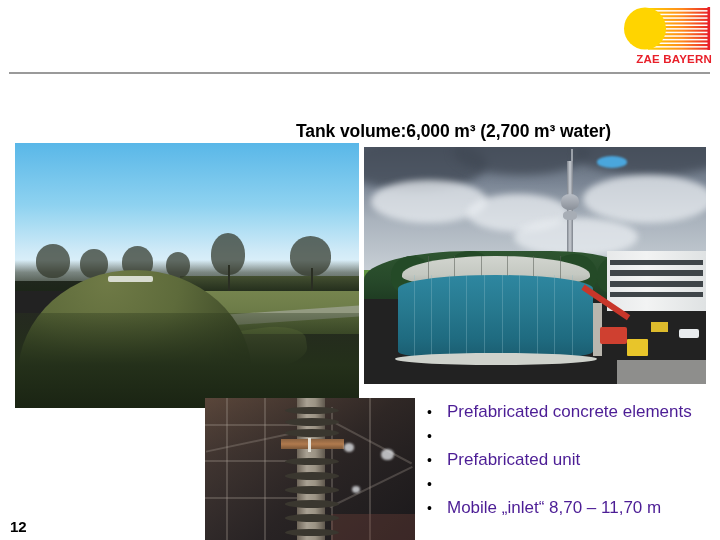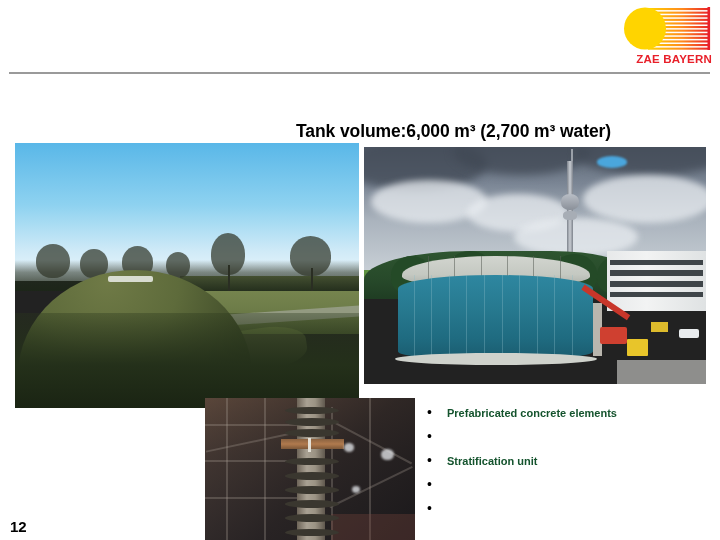--- a/index.html
+++ b/index.html
@@ -362,25 +362,24 @@
     height: 24px;
   }
   .bullet-dot {
     width: 20px;
     flex: 0 0 20px;
     font-size: 14px;
     line-height: 24px;
     color: #000;
   }
   .bullet-text {
-    font-size: 11px;
+    font-size: 17px;
     line-height: 24px;
-    color: #14532d;
+    color: #4c1d95;
     white-space: nowrap;
-    font-weight: bold;
   }
 
   
   #page-number {
     position: absolute;
     left: 10px; top: 518px;
     font-size: 15px;
     font-weight: bold;
     color: #000;
     z-index: 6;
@@ -551,26 +550,27 @@
     <span class="bullet-dot">•</span>
     <span class="bullet-text">Prefabricated concrete elements</span>
   </div>
 
   <div class="bullet-row">
     <span class="bullet-dot">•</span>
   </div>
 
   <div class="bullet-row">
     <span class="bullet-dot">•</span>
-    <span class="bullet-text">Stratification unit</span>
+    <span class="bullet-text">Prefabricated unit</span>
   </div>
 
   <div class="bullet-row">
     <span class="bullet-dot">•</span>
   </div>
 
   <div class="bullet-row">
     <span class="bullet-dot">•</span>
+    <span class="bullet-text">Mobile „inlet“ 8,70 – 11,70 m</span>
   </div>
 
 </div>
 
 <div id="page-number">12</div>
 
 </body></html>

